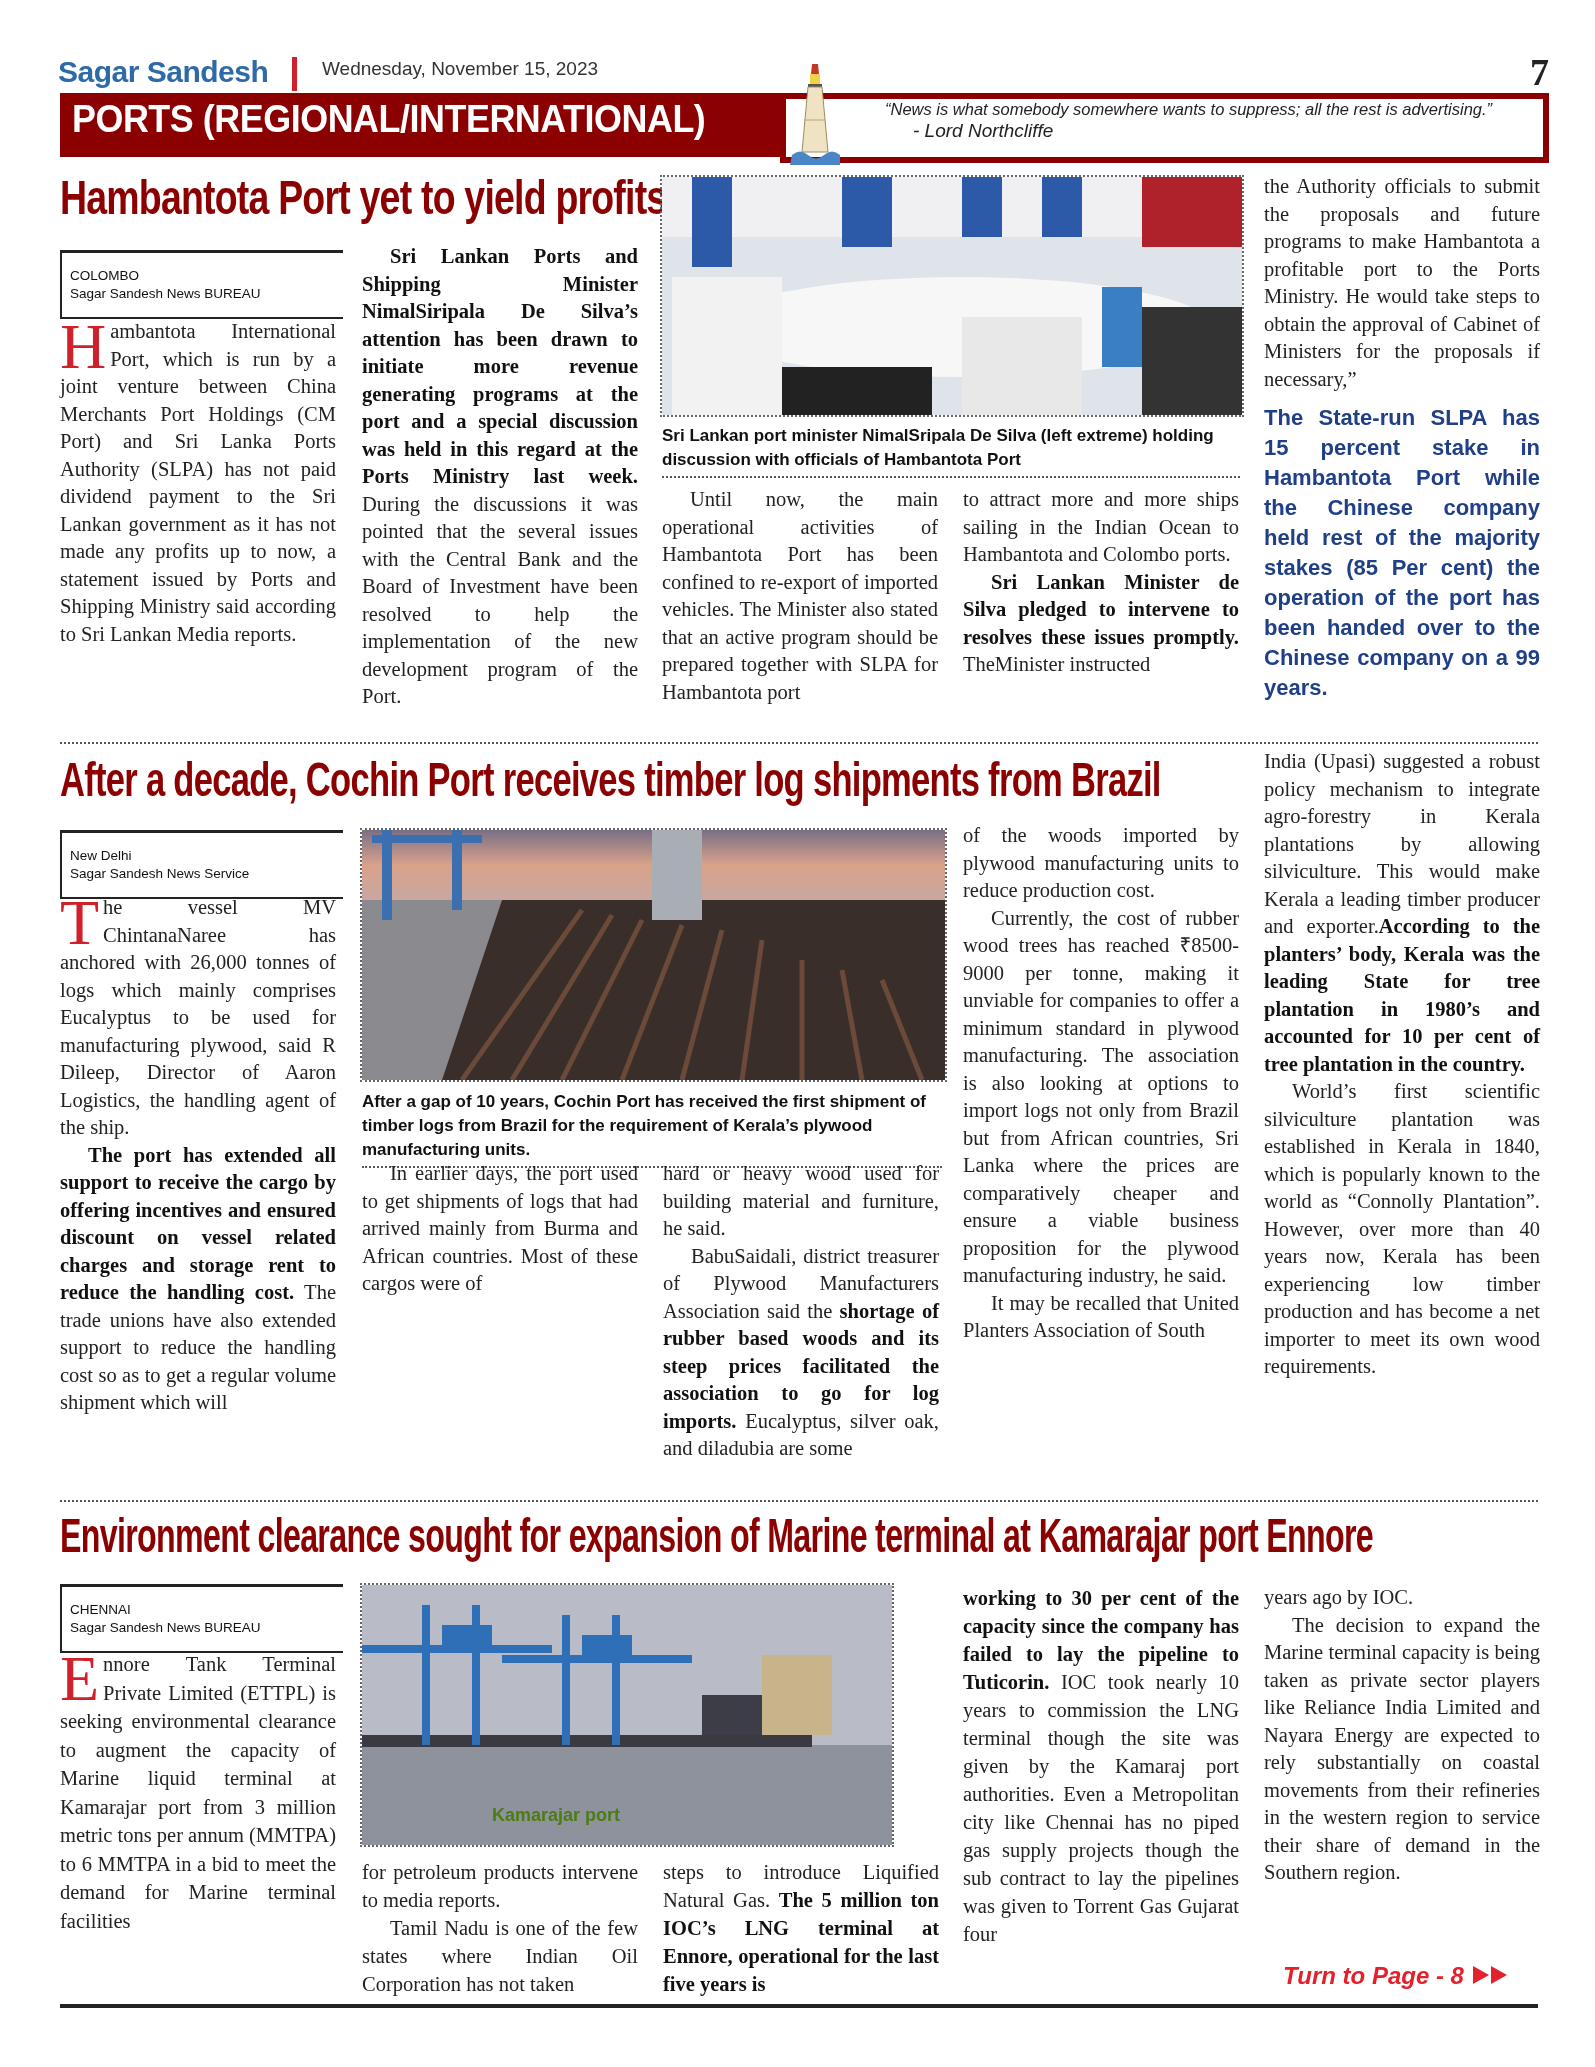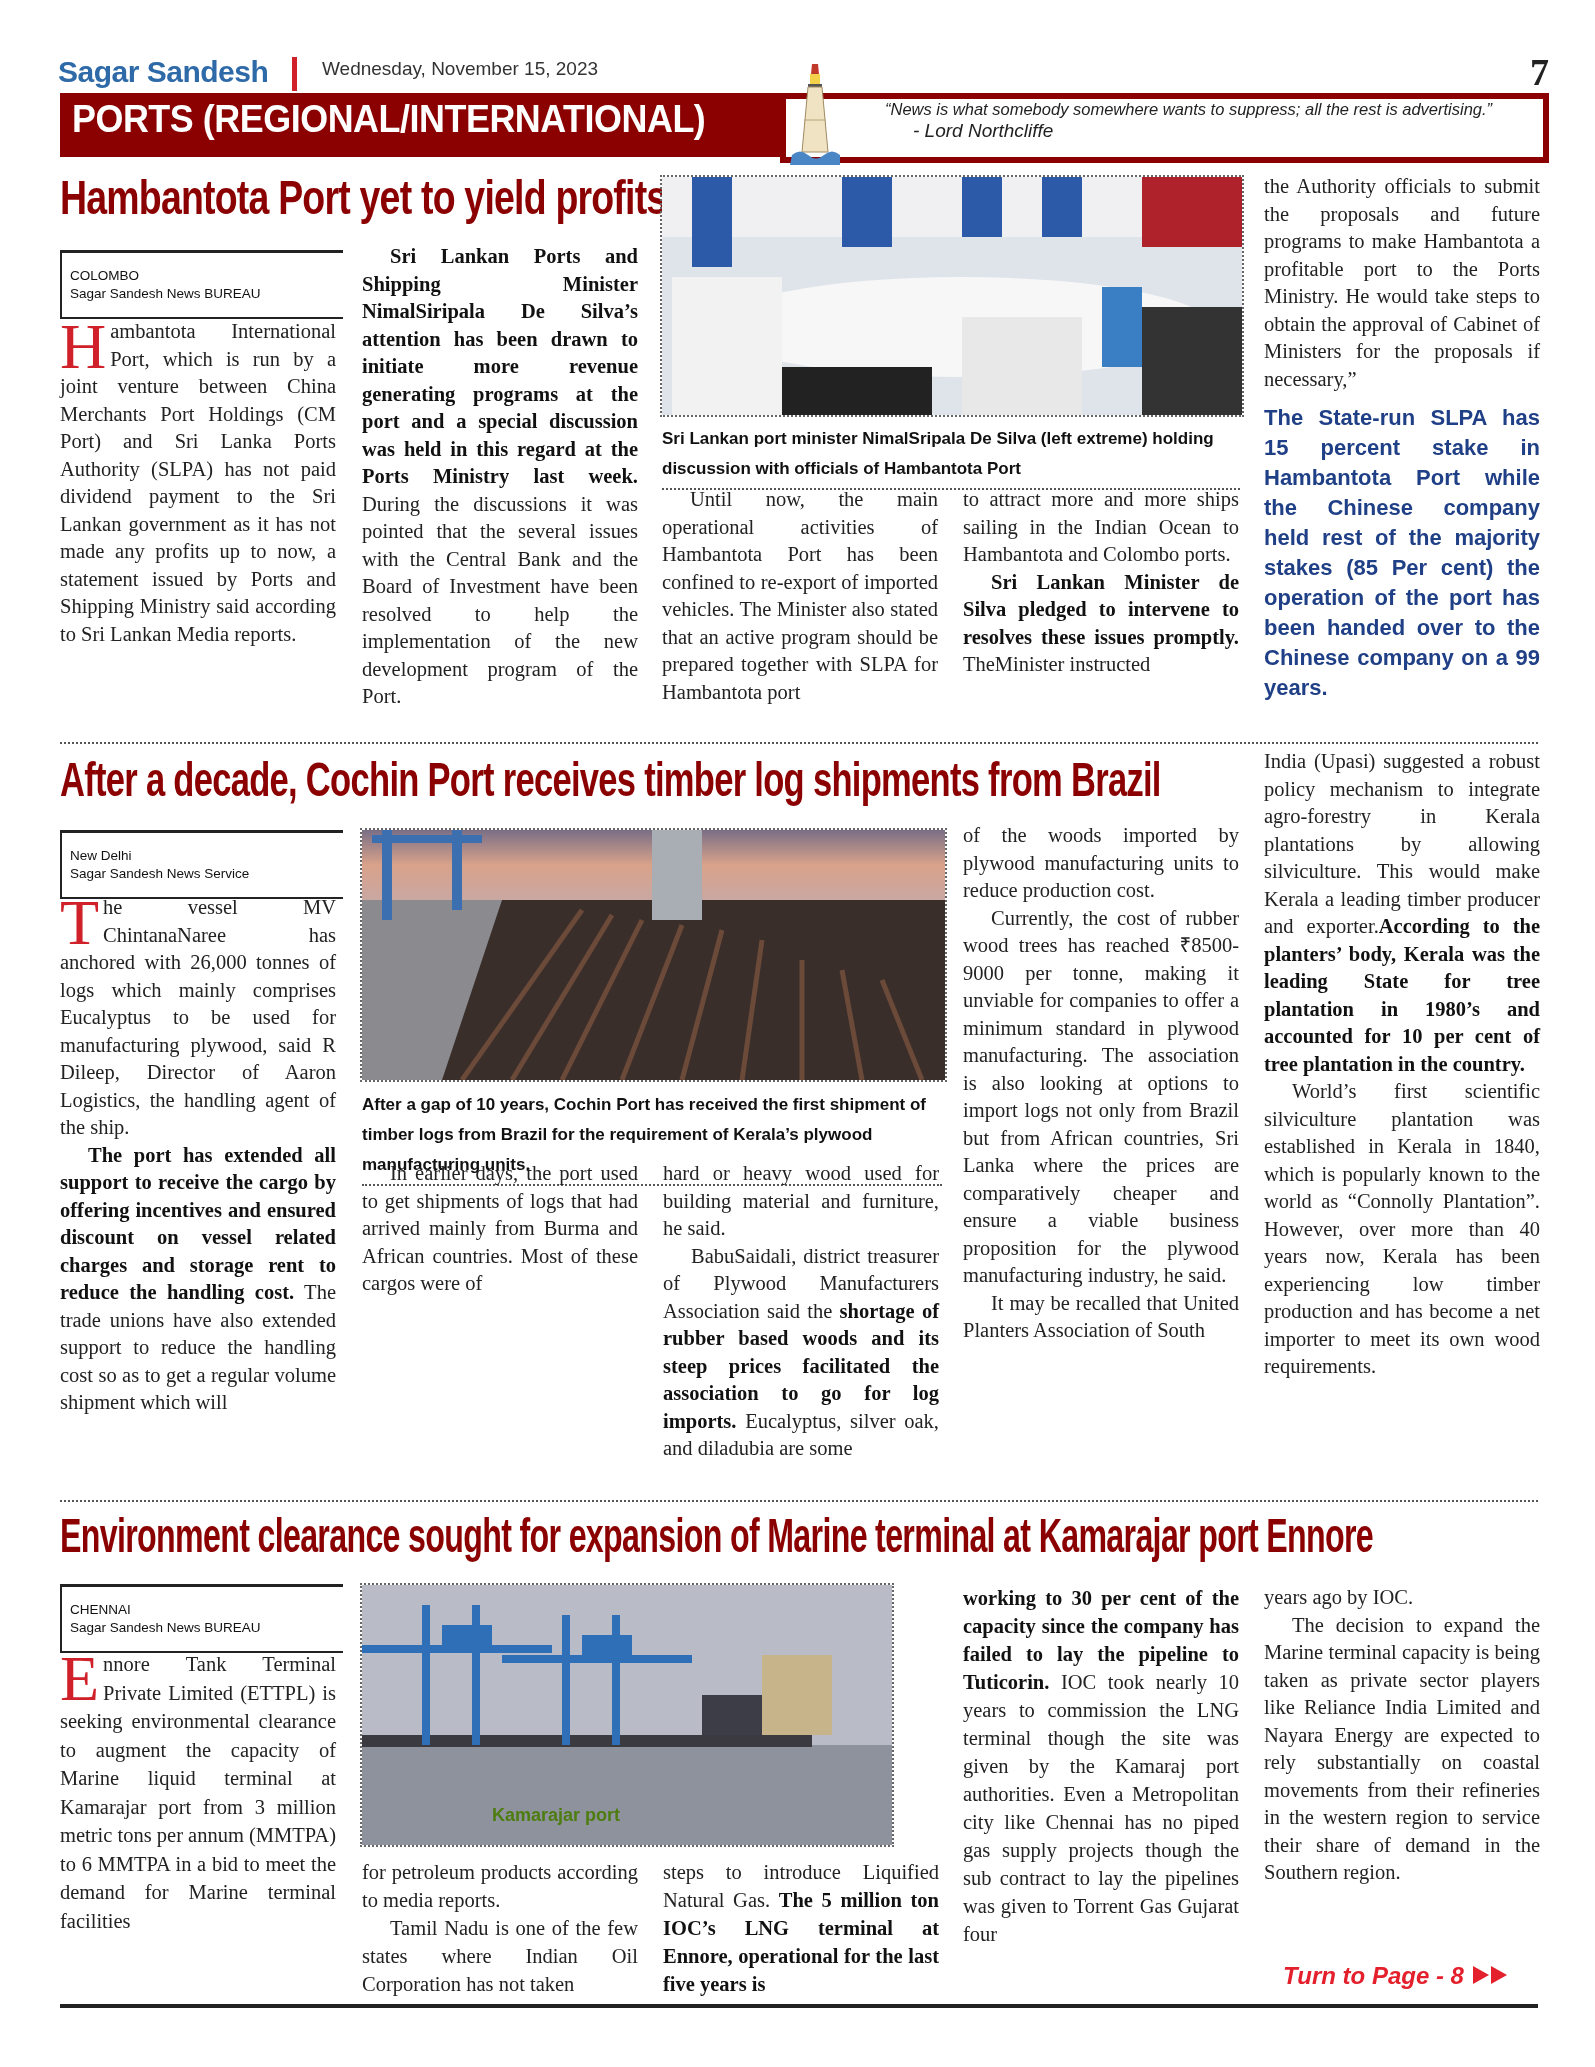--- a/index.html
+++ b/index.html
@@ -18,21 +18,21 @@
   .headline { font-family:"Liberation Sans", sans-serif; font-weight:bold; color:#8b0000; white-space:nowrap; transform-origin:left top; letter-spacing:-1px; }
   .h1 { left:60px; top:170px; font-size:48px; transform:scaleX(0.78); }
   .h2 { left:60px; top:752px; font-size:48px; transform:scaleX(0.72); }
   .h3 { left:60px; top:1508px; font-size:48px; transform:scaleX(0.67); }
   .dateline-box { border-top:3px solid #222; border-left:2px solid #222; border-bottom:2px solid #222; padding:14px 8px; font-family:"Liberation Sans", sans-serif; font-size:13.5px; line-height:18px; color:#111; }
   .col { font-size:20.5px; line-height:27.5px; text-align:justify; color:#222; }
   .col p { margin:0; }
   .col .ind { text-indent:28px; }
   .drop { float:left; font-size:64px; line-height:50px; color:#d0202a; margin:4px 4px 0 0; font-family:"Liberation Serif", serif; }
   b { font-weight:bold; color:#111; }
-  .caption { font-family:"Liberation Sans", sans-serif; font-weight:bold; font-size:17px; line-height:30px; color:#111; border-bottom:2px dotted #555; padding-bottom:4px; }
+  .caption { font-family:"Liberation Sans", sans-serif; font-weight:bold; font-size:17px; line-height:24px; color:#111; border-bottom:2px dotted #555; padding-bottom:4px; }
   .blue-pull { font-family:"Liberation Sans", sans-serif; font-weight:bold; font-size:22px; line-height:30px; color:#1f3f86; }
   .dotted-h { border-top:2px dotted #555; height:0; }
   .photo { border:2px dotted #666; overflow:hidden; }
   .photo svg { display:block; width:100%; height:100%; }
   .photo-label { font-family:"Liberation Sans", sans-serif; font-weight:bold; font-size:18px; color:#4d7c0f; }
   .turn { font-family:"Liberation Sans", sans-serif; font-weight:bold; font-style:italic; font-size:24px; color:#e3202b; white-space:nowrap; }
   .bottom-rule { left:60px; top:2004px; width:1478px; height:4px; background:#222; }
 </style>
 </head>
 <body>
@@ -191,21 +191,21 @@
       <rect x="140" y="70" width="190" height="8"></rect>
         <rect x="220" y="50" width="50" height="25"></rect>
     </g>
     <rect x="340" y="110" width="120" height="40" fill="#3d3d48"></rect>
     <rect x="400" y="70" width="70" height="80" fill="#c8b48a"></rect>
   </svg>
   <div class="abs photo-label" style="left:130px;top:220px;">Kamarajar port</div>
 </div>
 
 <div class="abs col" style="left:362px;top:1858px;width:276px;line-height:28px;">
-  <p>for petroleum products according to media reports.</p>
+  <p>for petroleum products intervene to media reports.</p>
   <p class="ind">Tamil Nadu is one of the few states where Indian Oil Corporation has not taken</p>
 </div>
 <div class="abs col" style="left:663px;top:1858px;width:276px;line-height:28px;">
   <p><span>steps to introduce Liquified Natural Gas. </span><b>The 5 million ton IOC’s LNG terminal at Ennore, operational for the last five years is</b></p>
 </div>
 <div class="abs col" style="left:963px;top:1584px;width:276px;line-height:28px;">
   <p><b>working to 30 per cent of the capacity since the company has failed to lay the pipeline to Tuticorin.</b><span> IOC took nearly 10 years to commission the LNG terminal though the site was given by the Kamaraj port authorities. Even a Metropolitan city like Chennai has no piped gas supply projects though the sub contract to lay the pipelines was given to Torrent Gas Gujarat four</span></p>
 </div>
 <div class="abs col" style="left:1264px;top:1584px;width:276px;">
   <p>years ago by IOC.</p>

